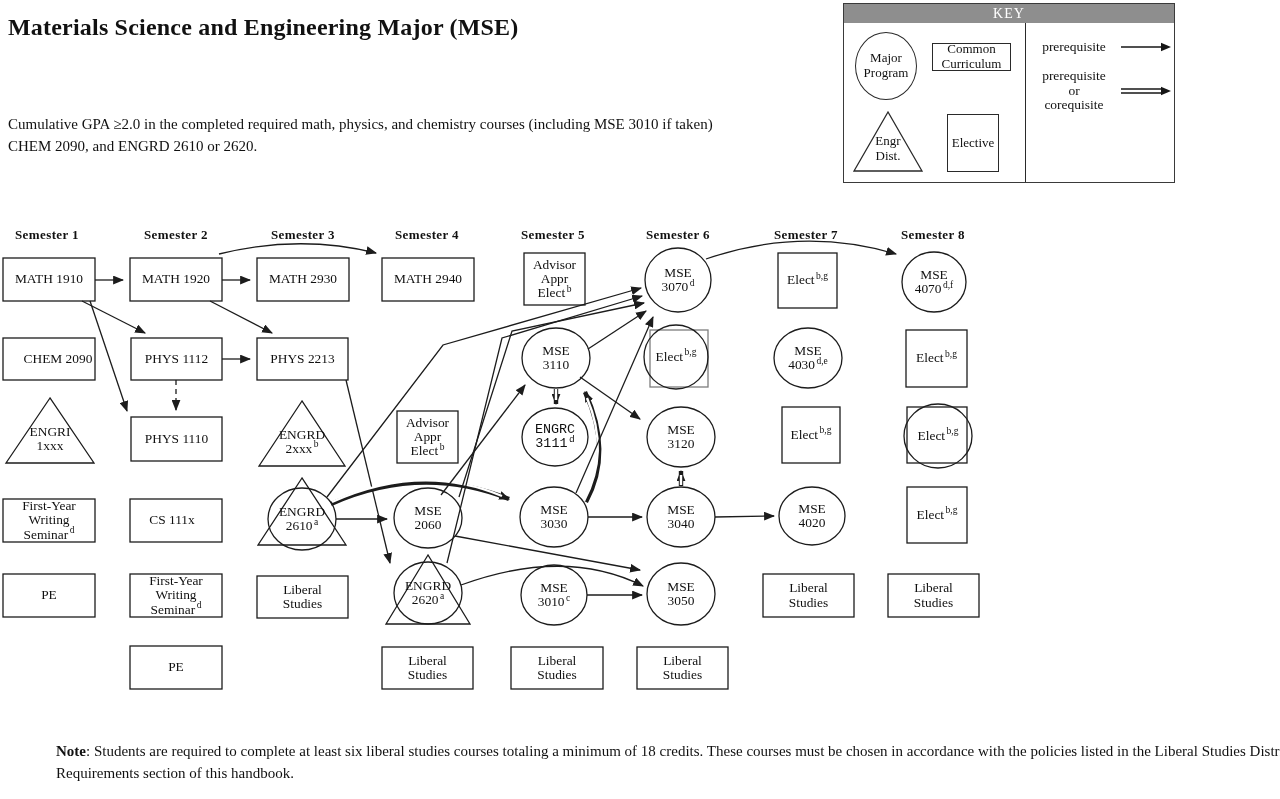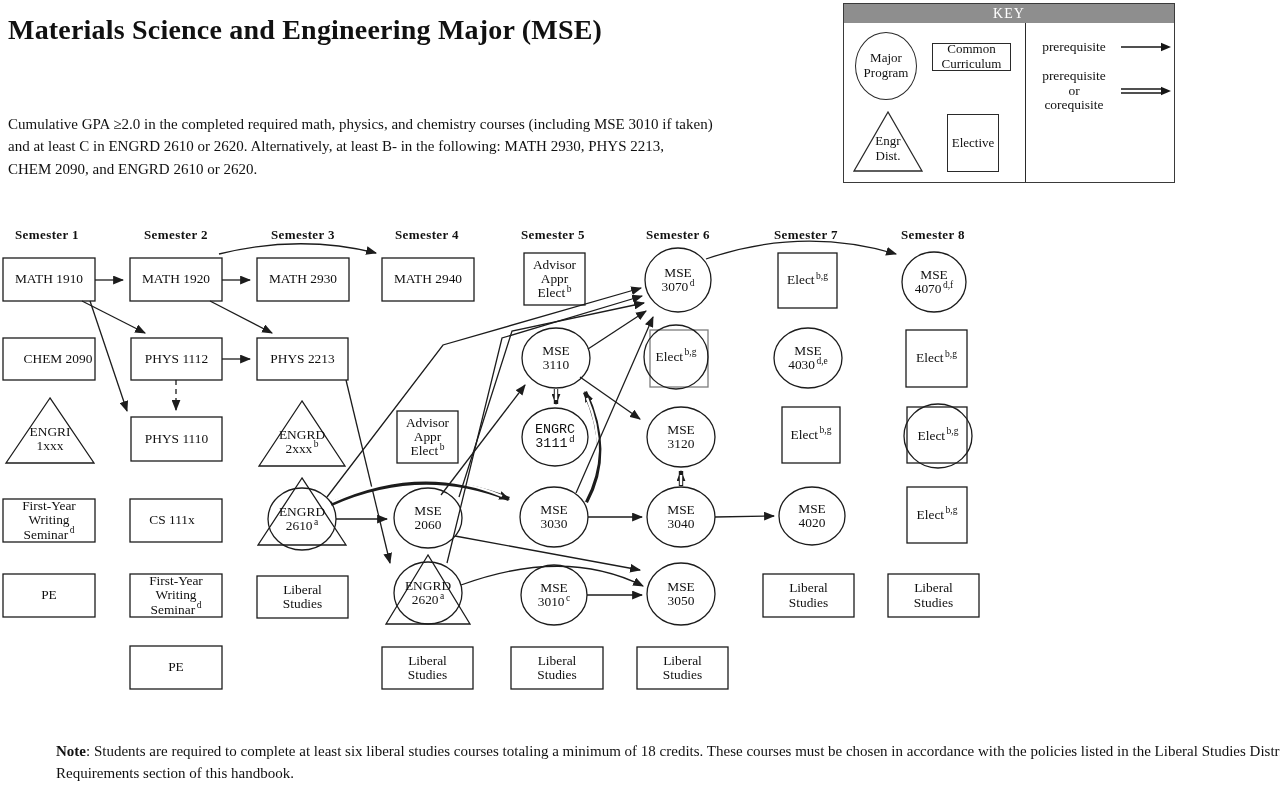--- a/index.html
+++ b/index.html
@@ -1,18 +1,18 @@
 <!DOCTYPE html>
 <html><head>
 <meta charset="utf-8">
 <style>
   html,body{margin:0;padding:0;background:#fff;}
   .page{position:relative;width:1280px;height:799px;background:#fff;overflow:hidden;
         font-family:"Liberation Serif","DejaVu Serif",serif;color:#111;}
-  .title{position:absolute;left:8px;top:14px;font-size:28px;font-weight:bold;letter-spacing:.2px;}
+  .title{position:absolute;left:8px;top:14px;font-size:24px;font-weight:bold;letter-spacing:.2px;}
   .subtitle{position:absolute;left:8px;top:73px;font-size:16px;font-weight:bold;}
   .body-text{position:absolute;left:8px;top:113px;font-size:15px;line-height:22.4px;width:900px;}
   .note{position:absolute;left:8px;top:740px;width:1268px;font-size:15px;line-height:22.4px;margin-left:48px;}
   .note b{font-weight:bold;}
 
   
   .key{position:absolute;left:843px;top:3px;width:332px;height:180px;border:1.5px solid #3a3a3a;
        background:#fff;box-sizing:border-box;}
   .key-head{position:absolute;left:0;top:0;width:100%;height:19px;background:#8e8e8e;color:#fff;
        font-size:14px;text-align:center;line-height:19px;letter-spacing:1px;}
@@ -48,21 +48,20 @@
   .sem-label{position:absolute;width:96px;text-align:center;font-size:13px;font-weight:bold;letter-spacing:.4px;}
 </style>
 </head>
 <body>
 
 <div class="page">
 
   <div class="title">Materials Science and Engineering Major (MSE)</div>
   <div class="body-text">
     <div>Cumulative GPA ≥2.0 in the completed required math, physics, and chemistry courses (including MSE 3010 if taken)</div>
-    <div>and at least C in ENGRD 2610 or 2620. Alternatively, at least B- in the following: MATH 2930, PHYS 2213,</div>
     <div>CHEM 2090, and ENGRD 2610 or 2620.</div>
   </div>
 
   <div class="key">
     <div class="key-head">KEY</div>
     <div class="k-circle">
       <span class="k-shape-label">Major
 Program</span>
     </div>
     <div class="k-rect">

